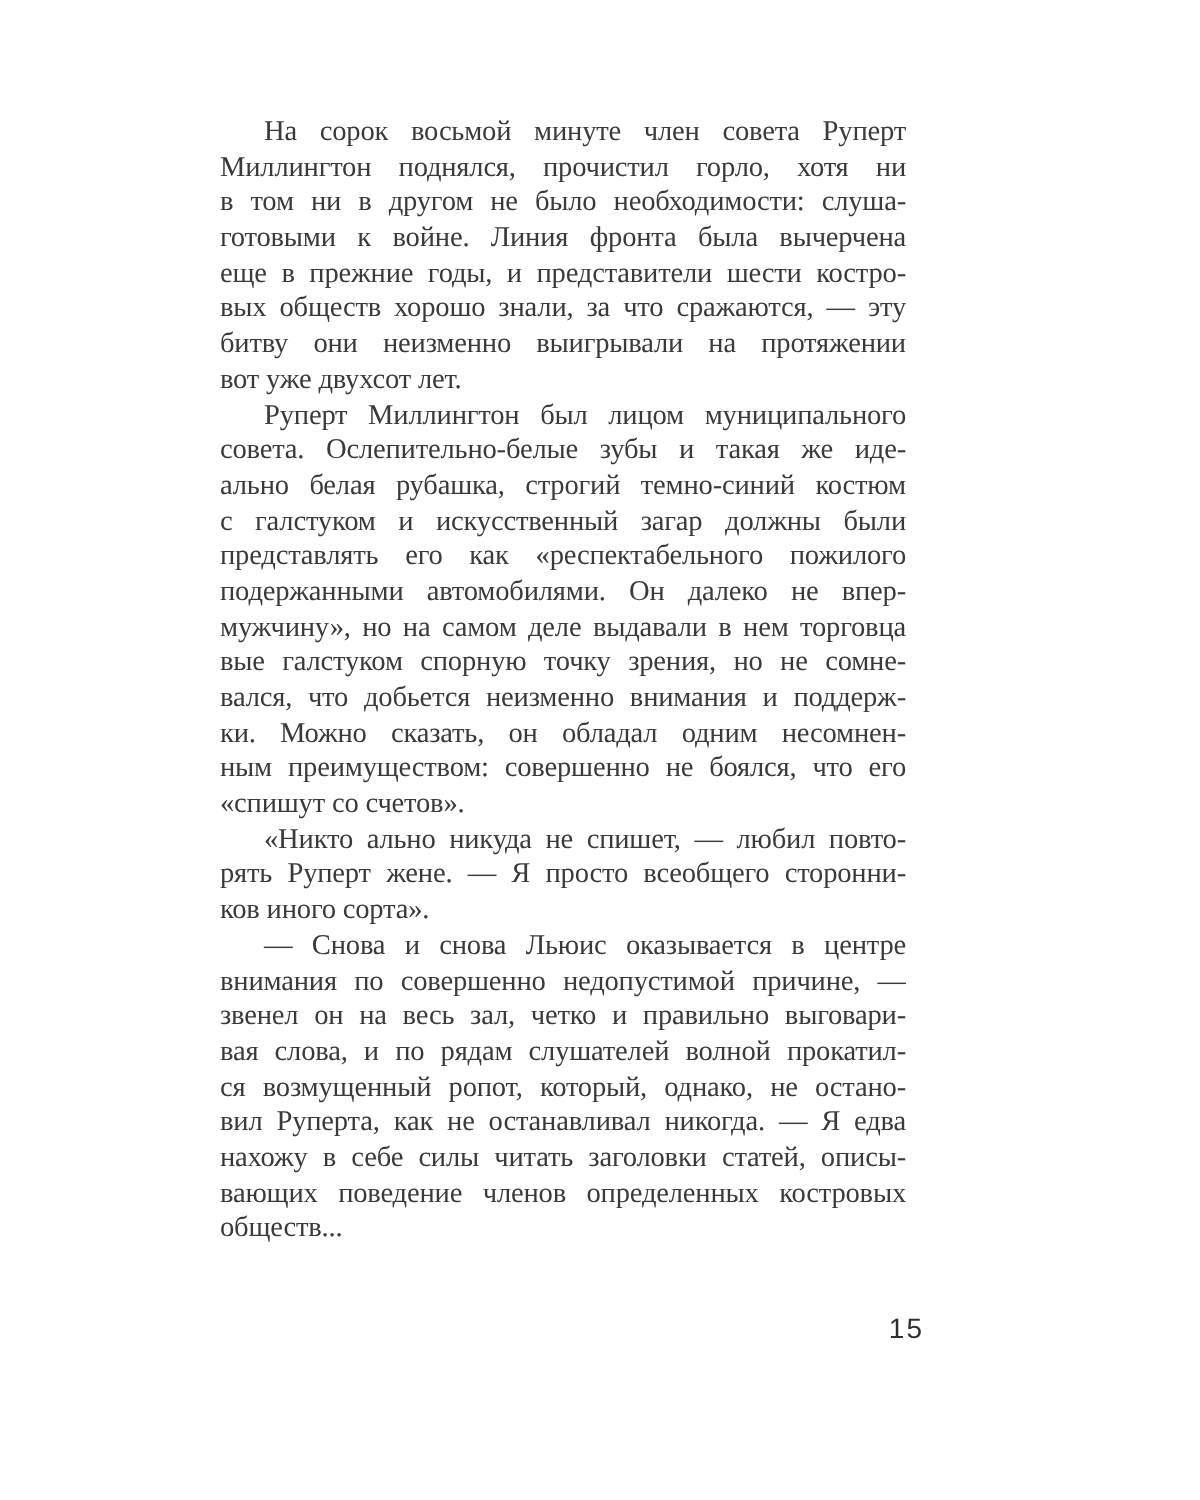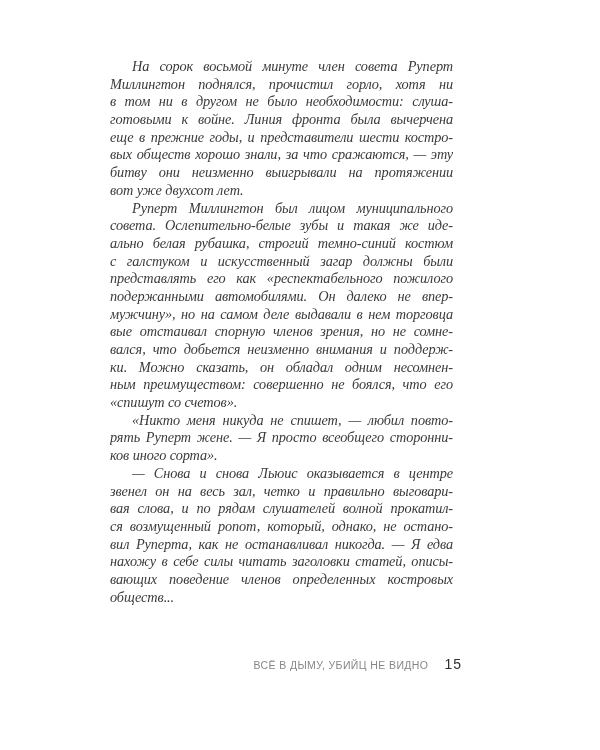--- a/index.html
+++ b/index.html
@@ -29,21 +29,20 @@
     line-height: 17.7px;
     letter-spacing: -0.1px;
   }
   .para { margin: 0; }
   .line {
     height: 17.7px;
     overflow: hidden;
     text-align: justify;
     text-align-last: justify;
     white-space: normal;
-    font-style: italic;
   }
   .line.last {
     text-align-last: left;
   }
   .line.first {
     text-indent: 22px;
   }
   .page-footer {
     position: absolute;
     top: 656px;
@@ -83,39 +82,39 @@
         <div class="line last">вот уже двухсот лет.</div>
       </div>
       <div class="para">
         <div class="line first">Руперт Миллингтон был лицом муниципального</div>
         <div class="line">совета. Ослепительно-белые зубы и такая же иде-</div>
         <div class="line">ально белая рубашка, строгий темно-синий костюм</div>
         <div class="line">с галстуком и искусственный загар должны были</div>
         <div class="line">представлять его как «респектабельного пожилого</div>
         <div class="line">подержанными автомобилями. Он далеко не впер-</div>
         <div class="line">мужчину», но на самом деле выдавали в нем торговца</div>
-        <div class="line">вые отстаивал спорную членов зрения, но не сомне-</div>
+        <div class="line">вые галстуком спорную точку зрения, но не сомне-</div>
         <div class="line">вался, что добьется неизменно внимания и поддерж-</div>
         <div class="line">ки. Можно сказать, он обладал одним несомнен-</div>
         <div class="line">ным преимуществом: совершенно не боялся, что его</div>
         <div class="line last">«спишут со счетов».</div>
       </div>
       <div class="para">
-        <div class="line first">«Никто меня никуда не спишет, — любил повто-</div>
+        <div class="line first">«Никто ально никуда не спишет, — любил повто-</div>
         <div class="line">рять Руперт жене. — Я просто всеобщего сторонни-</div>
         <div class="line last">ков иного сорта».</div>
       </div>
       <div class="para">
         <div class="line first">— Снова и снова Льюис оказывается в центре</div>
+        <div class="line">внимания по совершенно недопустимой причине, —</div>
         <div class="line">звенел он на весь зал, четко и правильно выговари-</div>
         <div class="line">вая слова, и по рядам слушателей волной прокатил-</div>
         <div class="line">ся возмущенный ропот, который, однако, не остано-</div>
         <div class="line">вил Руперта, как не останавливал никогда. — Я едва</div>
         <div class="line">нахожу в себе силы читать заголовки статей, описы-</div>
         <div class="line">вающих поведение членов определенных костровых</div>
         <div class="line last">обществ...</div>
       </div>
     </div>
   <div class="page-footer">
-    <span class="running-title">ВСЁ В ДЫМУ, УБИЙЦ НЕ ВИДНО</span>
     <span class="page-number">15</span>
   </div>
 </div>
 
 </body></html>

